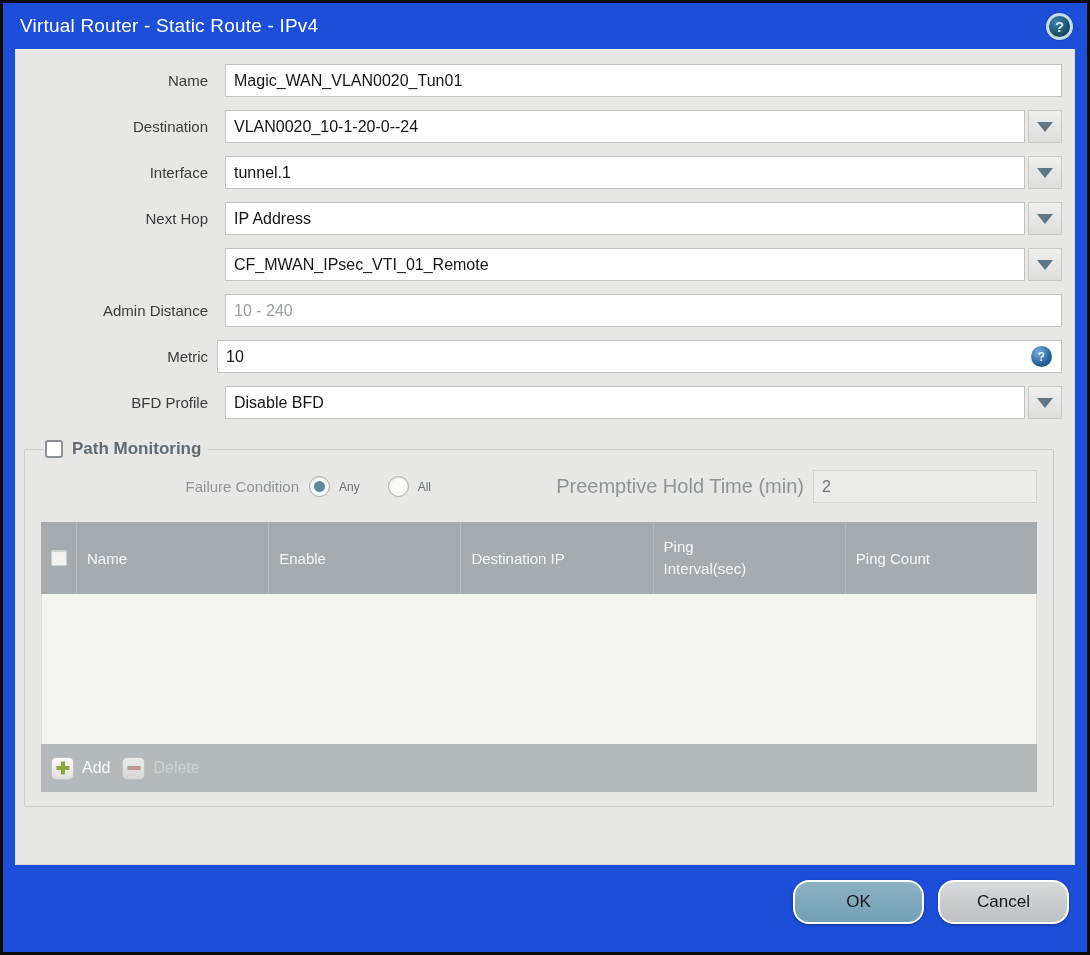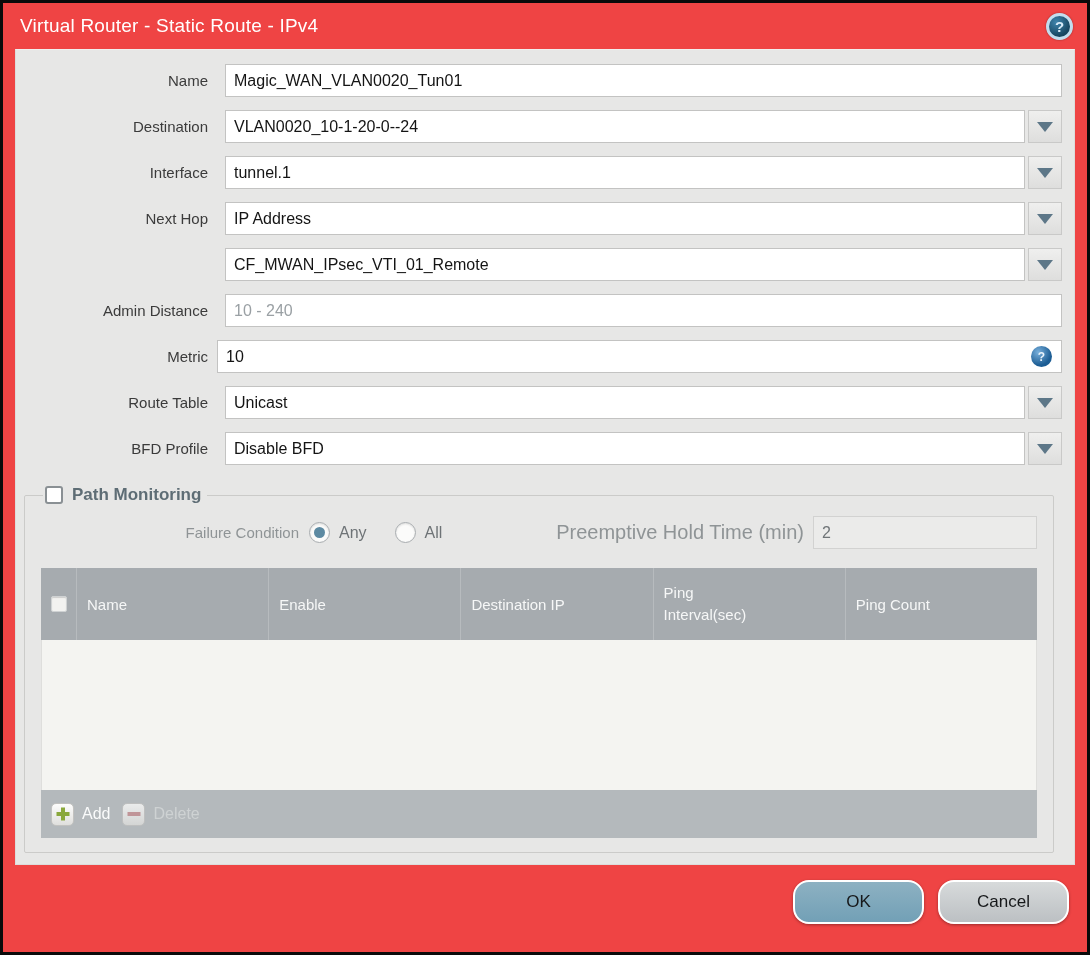--- a/index.html
+++ b/index.html
@@ -3,21 +3,21 @@
 <meta charset="utf-8">
 <style>
   * { margin:0; padding:0; box-sizing:border-box; }
   html,body { width:1090px; height:955px; font-family:"Liberation Sans", sans-serif; }
   body { background:#0a0a0a; }
 
   .window {
     width:1090px; height:955px; background:#0a0a0a; padding:3px;
   }
   .frame {
-    width:100%; height:100%; background:#ef4444;
+    width:100%; height:100%; background:#1d4ed8;
     display:flex; flex-direction:column;justify-content:center;
   }
 
   
   .titlebar {
     height:46px; display:flex; align-items:center; padding:0 14px 0 17px;
     color:#ffffff; flex:0 0 auto;
   }
   .titlebar .title { font-size:19px; font-weight:500; letter-spacing:.2px; }
   .help-icon {
@@ -90,21 +90,21 @@
   .radio-opt { display:flex; align-items:center; margin-right:28px; cursor:pointer; }
   .radio {
     width:21px; height:21px; border-radius:50%;
     background:#fbfbfa; border:1px solid #a8acaf;
     box-shadow:inset 0 1px 2px rgba(0,0,0,.12);
     display:flex; align-items:center; justify-content:center;
   }
   .radio.checked::after {
     content:""; width:11px; height:11px; border-radius:50%; background:#5d8aa2;
   }
-  .radio-label { font-size:16px; color:#6e7376; margin-left:9px; }
+  .radio-label { font-size:12px; color:#6e7376; margin-left:9px; }
   .pht-label { margin-left:auto; font-size:20px; color:#8f9496; padding-right:9px; }
   input.pht-input {
     width:224px; height:33px; background:#ebebea; border:1px solid #d2d2d1;
     font-family:"Liberation Sans", sans-serif; font-size:16px; color:#6f7477;
     padding:0 8px; outline:none;
   }
 
   
   .pm-table { margin-top:2px; }
   .thead {
@@ -230,29 +230,20 @@
       </div>
 
       <div class="row">
         <div class="row-label">Metric</div>
         <div class="row-field">
           <input class="text" type="text" value="10" style="">
           <span class="field-help inside">?</span>
         </div>
       </div>
 
-      <div class="row">
-        <div class="row-label">Route Table</div>
-        <div class="row-field">
-          <input class="text no-icon" type="text" value="Unicast" style="">
-          <span class="dd-btn">
-              <span class="tri"></span>
-            </span>
-        </div>
-      </div>
 
       <div class="row">
         <div class="row-label">BFD Profile</div>
         <div class="row-field">
           <input class="text no-icon" type="text" value="Disable BFD" style="">
           <span class="dd-btn">
               <span class="tri"></span>
             </span>
         </div>
       </div>

